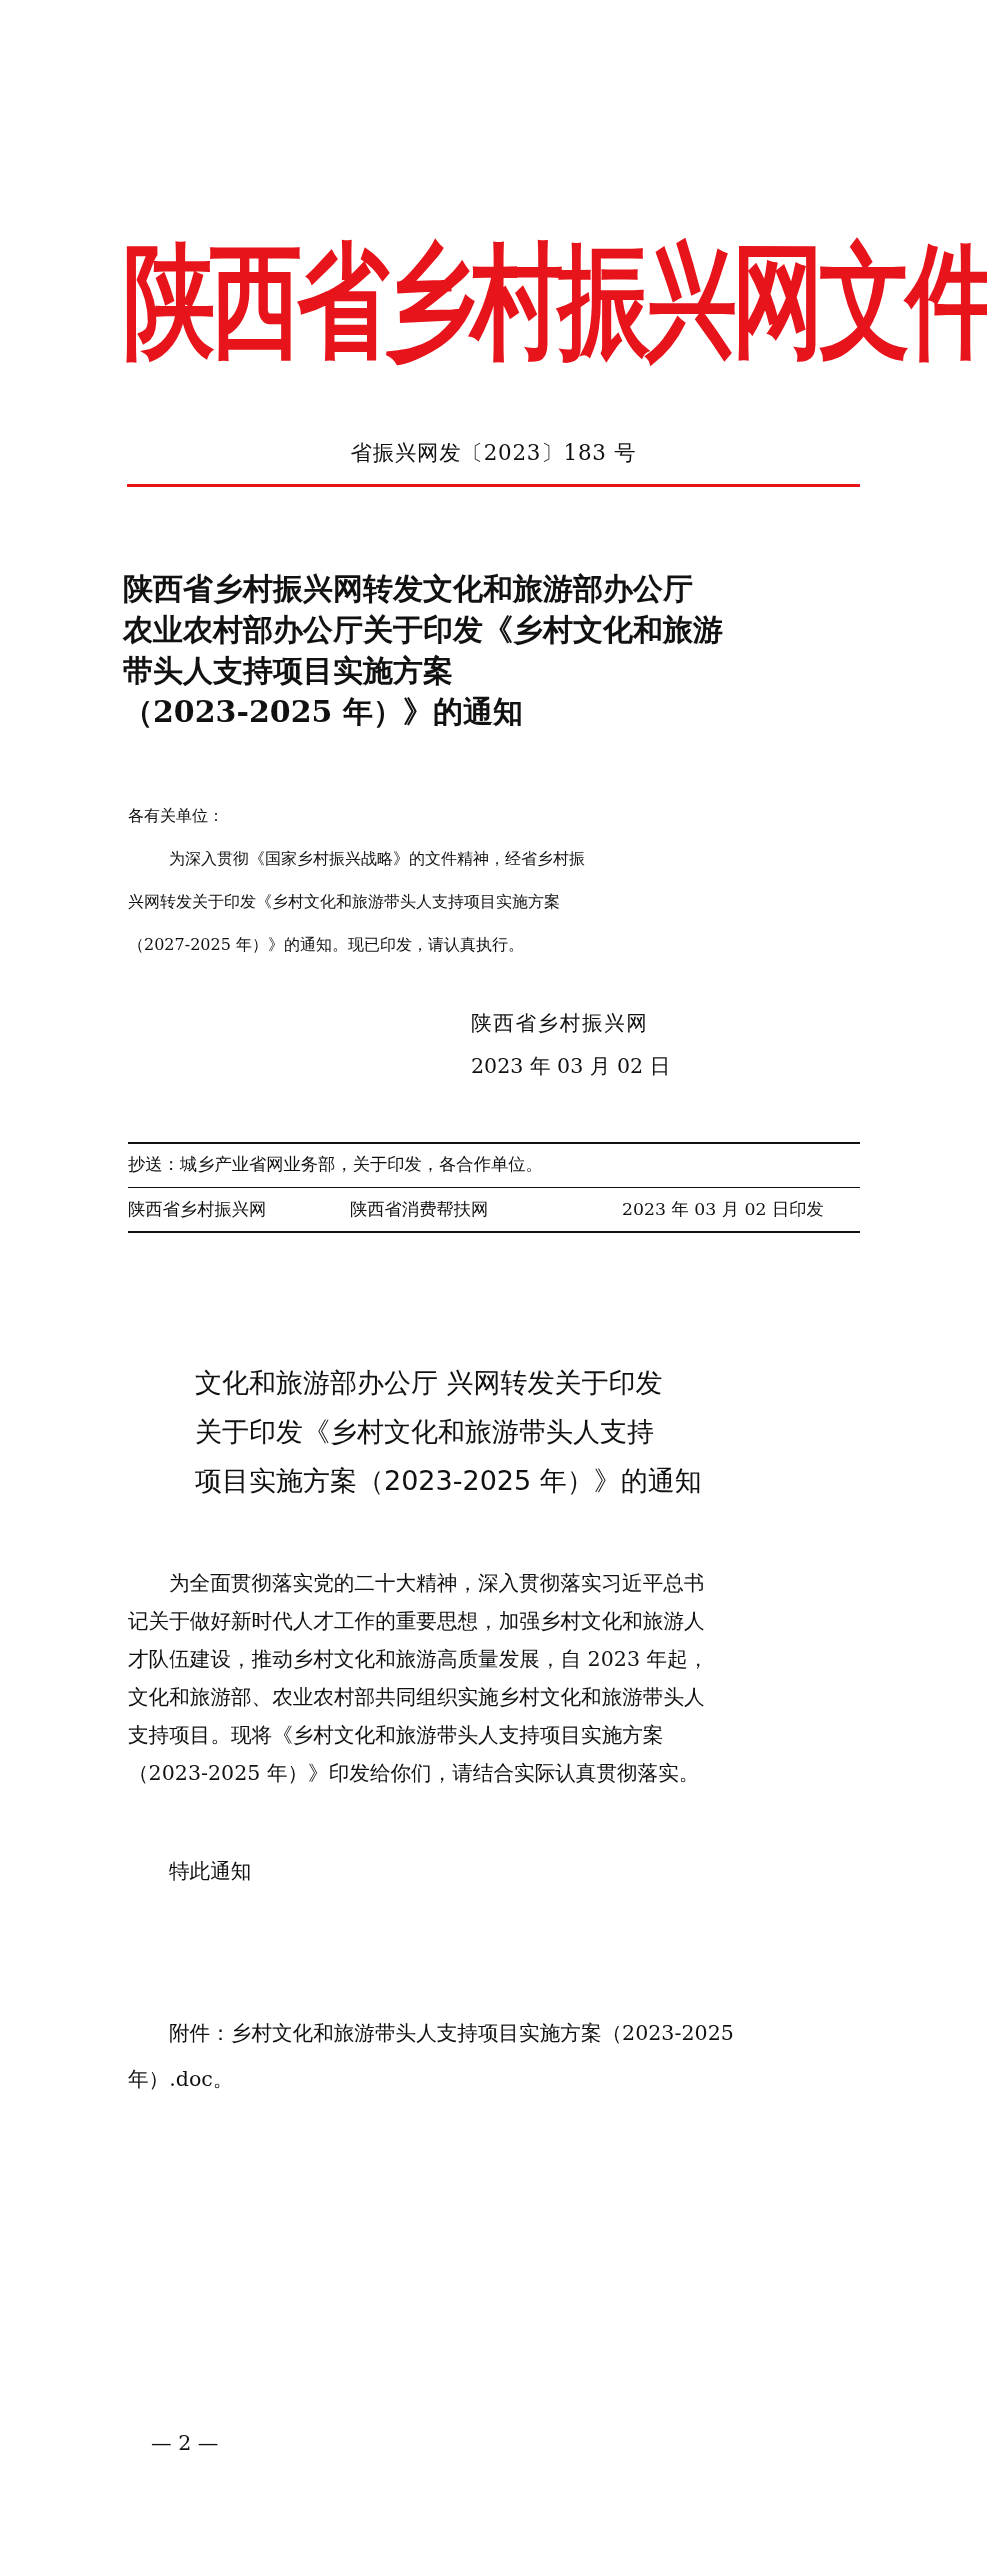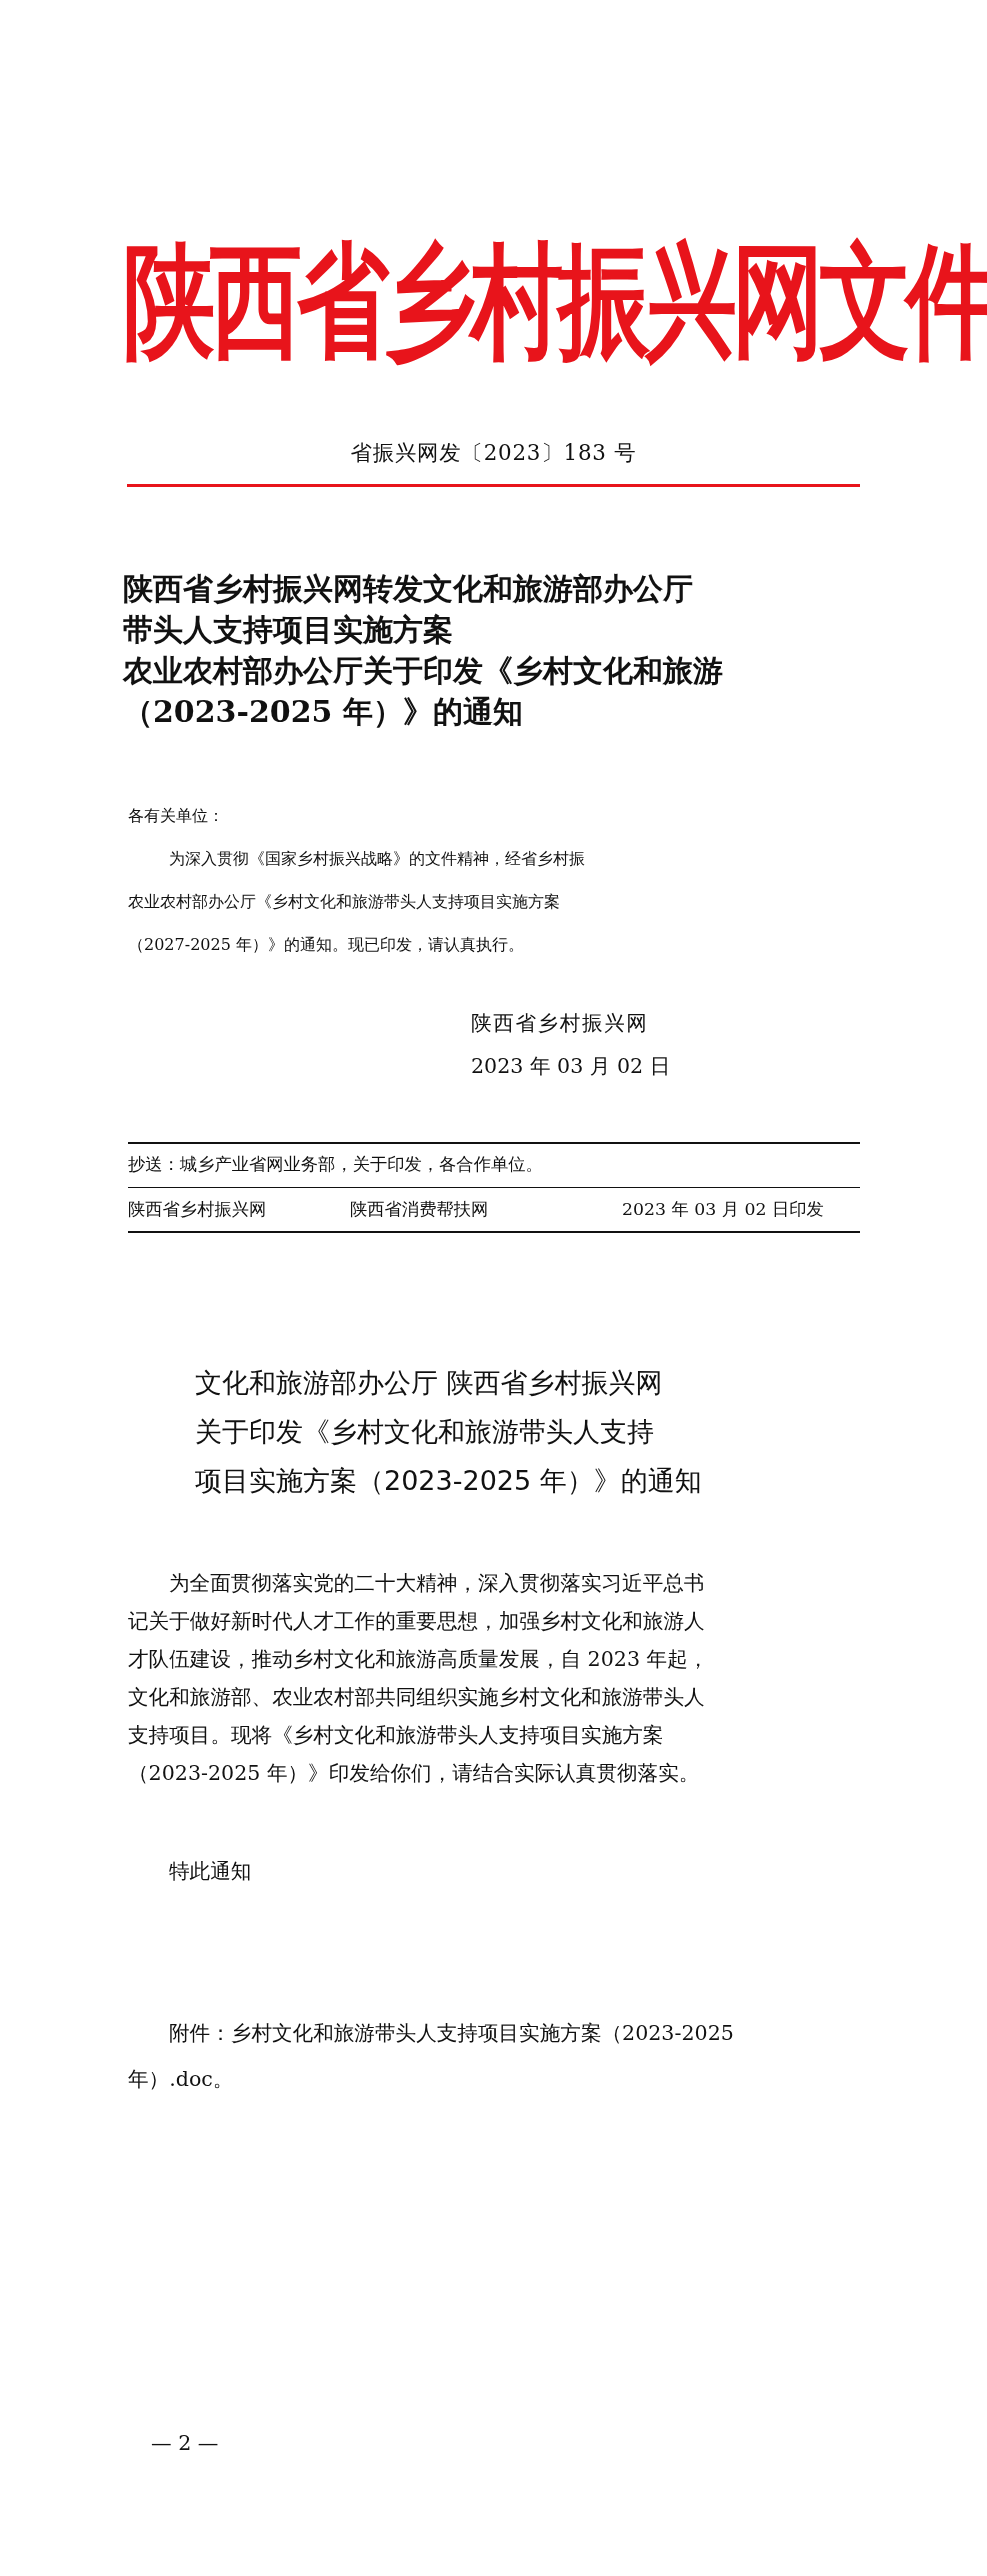--- a/index.html
+++ b/index.html
@@ -52,47 +52,47 @@
   </style>
 </head>
 <body>
 
 <div class="abs red-title">陕西省乡村振兴网文件</div>
 <div class="abs doc-no">省振兴网发〔2023〕183 号</div>
 <div class="abs red-rule"></div>
 
 <div class="abs h1">
   <span class="ln">陕西省乡村振兴网转发文化和旅游部办公厅</span>
+  <span class="ln">农业农村部办公厅关于印发《乡村文化和旅游</span>
   <span class="ln">带头人支持项目实施方案</span>
-  <span class="ln">农业农村部办公厅关于印发《乡村文化和旅游</span>
   <span class="ln">（2023-2025 年）》的通知</span>
 </div>
 
 <div class="abs body1 salute">各有关单位：</div>
 <div class="abs body1 para1">
   <span class="ln indent">为深入贯彻《国家乡村振兴战略》的文件精神，经省乡村振</span>
-  <span class="ln">农业农村部办公厅《乡村文化和旅游带头人支持项目实施方案</span>
+  <span class="ln">兴网转发关于印发《乡村文化和旅游带头人支持项目实施方案</span>
   <span class="ln">（2027-2025 年）》的通知。现已印发，请认真执行。</span>
 </div>
 
 <div class="abs sig sig-org">陕西省乡村振兴网</div>
 <div class="abs sig sig-date">2023 年 03 月 02 日</div>
 
 <div class="abs hr hr1"></div>
 <div class="abs cc">抄送：城乡产业省网业务部，关于印发，各合作单位。</div>
 <div class="abs hr hr2"></div>
 <div class="abs printer">
   <span class="p1">陕西省乡村振兴网</span>
   <span class="p2">陕西省消费帮扶网</span>
   <span class="p3">2023 年 03 月 02 日印发</span>
 </div>
 <div class="abs hr hr3"></div>
 
 <div class="abs h2">
-  <span class="ln">文化和旅游部办公厅  陕西省乡村振兴网</span>
+  <span class="ln">文化和旅游部办公厅  兴网转发关于印发</span>
   <span class="ln">关于印发《乡村文化和旅游带头人支持</span>
   <span class="ln">项目实施方案（2023-2025 年）》的通知</span>
 </div>
 
 <div class="abs body2">
   <span class="ln indent">为全面贯彻落实党的二十大精神，深入贯彻落实习近平总书</span>
   <span class="ln">记关于做好新时代人才工作的重要思想，加强乡村文化和旅游人</span>
   <span class="ln">才队伍建设，推动乡村文化和旅游高质量发展，自 2023 年起，</span>
   <span class="ln">文化和旅游部、农业农村部共同组织实施乡村文化和旅游带头人</span>
   <span class="ln">支持项目。现将《乡村文化和旅游带头人支持项目实施方案</span>

